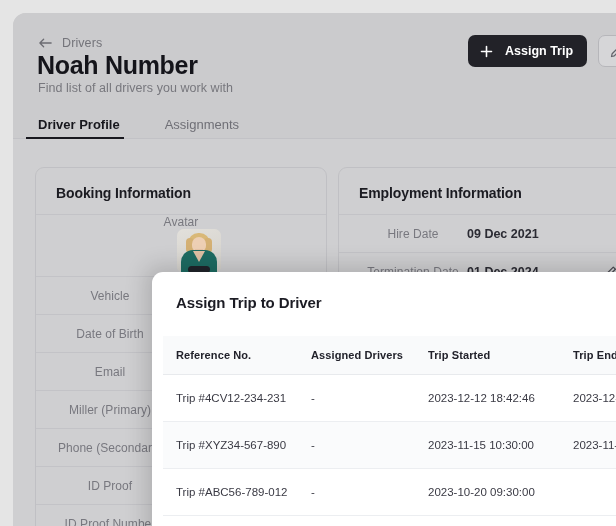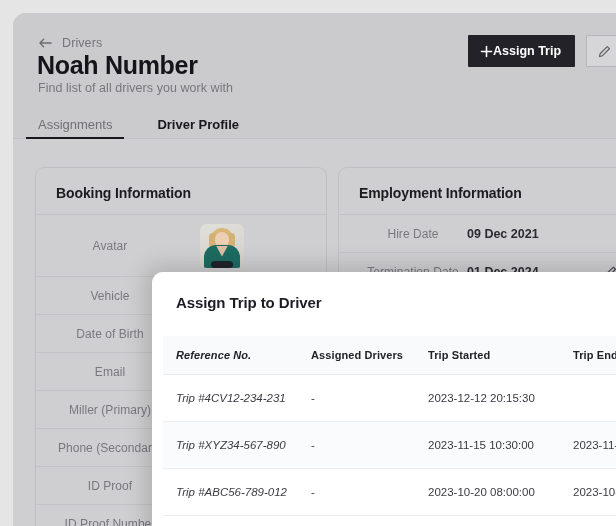--- a/index.html
+++ b/index.html
@@ -86,23 +86,23 @@
     position: absolute;
     left: 455px;
     top: 22px;
     display: flex;
     align-items: center;
     gap: 11px;
   }
   .btn {
     display: flex;
     align-items: center;
-    gap: 0;
+    gap: 12px;
     height: 32px;
-    border-radius: 1px;
+    border-radius: 7px;
     font-size: 12.5px;
     font-weight: 700;
     box-sizing: border-box;
     white-space: nowrap;
   }
   .btn-primary {
     background: #222228;
     color: #ffffff;
     padding: 0 14px 0 12px;
   }
@@ -181,21 +181,21 @@
 
   .info-row {
     display: flex;
     align-items: center;
     border-top: 1px solid #c3c3c7;
     height: 38px;
     padding: 0 20px;
     box-sizing: border-box;
     position: relative;
   }
-  .info-row.tall { height: 62px; }
+  .info-row.tall { height: 62px; flex-direction: column; }
   .info-label {
     font-size: 12px;
     color: #78787f;
     width: 108px;
     flex: none;
     letter-spacing: .05px;
     text-align: center;
   }
   .info-value {
     font-size: 12.5px;
@@ -289,21 +289,21 @@
     align-items: center;
     height: 46px;
     border-bottom: 1px solid #eceef1;
     background: #ffffff;
   }
   .t-row.alt { background: #fafbfc; }
   .t-row > div {
     font-size: 11.5px;
     color: #3a3a44;
   }
-  .c-ref  { width: 148px; flex: none; padding-left: 13px; box-sizing: border-box; font-style: italic; }
+  .c-ref  { width: 148px; flex: none; padding-left: 13px; box-sizing: border-box; }
   .c-veh  { width: 117px; flex: none; }
   .c-start{ width: 145px; flex: none; }
   .c-end  { width: 145px; flex: none; }
 </style>
 </head>
 <body>
 
 <div id="stage">
 
   <div class="page-shell">
@@ -335,22 +335,22 @@
           <span>
             <svg class="pencil-icon-btn" viewBox="0 0 14 14" fill="none" stroke="currentColor" stroke-width="1.3" stroke-linecap="round" stroke-linejoin="round">
               <path d="M10 1.7l2.3 2.3L4.6 11.7 1.6 12.4l.7-3z"></path>
             </svg>
           </span>
 
         </div>
       </div>
 
       <div class="tabs">
+        <div class="tab active">Driver Profile</div>
         <div class="tab">Assignments</div>
-        <div class="tab active">Driver Profile</div>
       </div>
       <div class="tab-baseline"></div>
       <div class="tab-underline"></div>
     </div>
 
     <div class="page-body">
 
       <div class="info-card card-booking">
         <div class="card-title">Booking Information</div>
 
@@ -428,32 +428,32 @@
       <div class="t-head">
         <div class="c-ref">Reference No.</div>
         <div class="c-veh">Assigned Drivers</div>
         <div class="c-start">Trip Started</div>
         <div class="c-end">Trip Ended</div>
       </div>
 
       <div class="t-row">
         <div class="c-ref">Trip #4CV12-234-231</div>
         <div class="c-veh">-</div>
+        <div class="c-start">2023-12-12 18:42:46</div>
         <div class="c-end">2023-12-12 20:15:30</div>
       </div>
 
       <div class="t-row alt">
         <div class="c-ref">Trip #XYZ34-567-890</div>
         <div class="c-veh">-</div>
         <div class="c-start">2023-11-15 10:30:00</div>
         <div class="c-end">2023-11-15 12:45:00</div>
       </div>
 
       <div class="t-row">
         <div class="c-ref">Trip #ABC56-789-012</div>
         <div class="c-veh">-</div>
-        <div class="c-start">2023-10-20 08:00:00</div>
         <div class="c-end">2023-10-20 09:30:00</div>
       </div>
     </div>
   </div>
 
 </div>
 
 </body></html>

